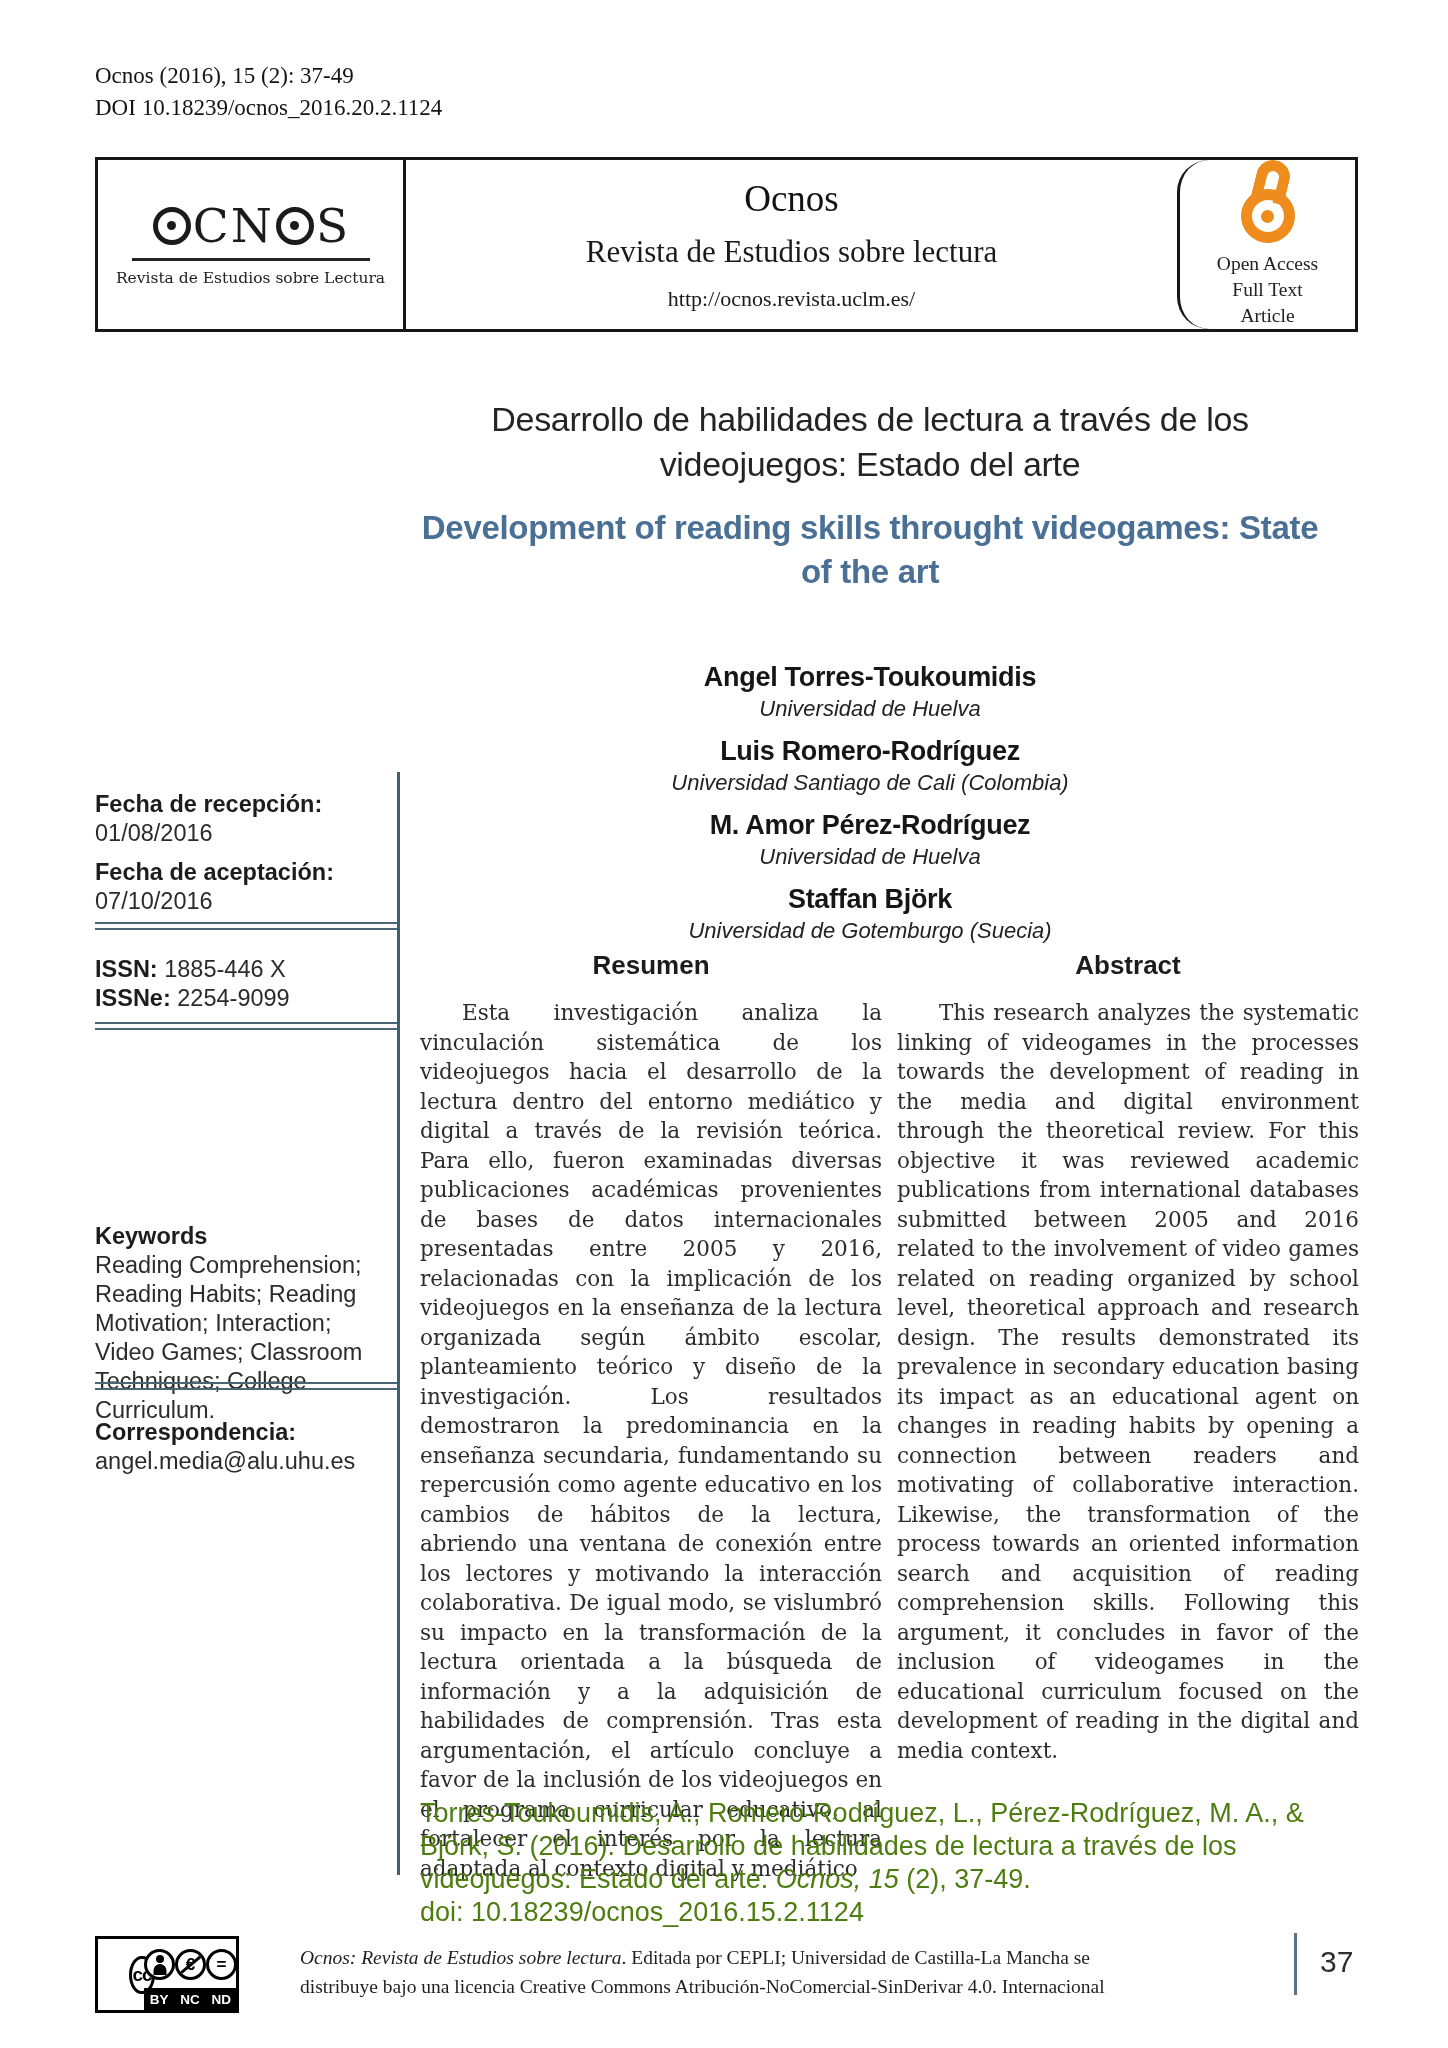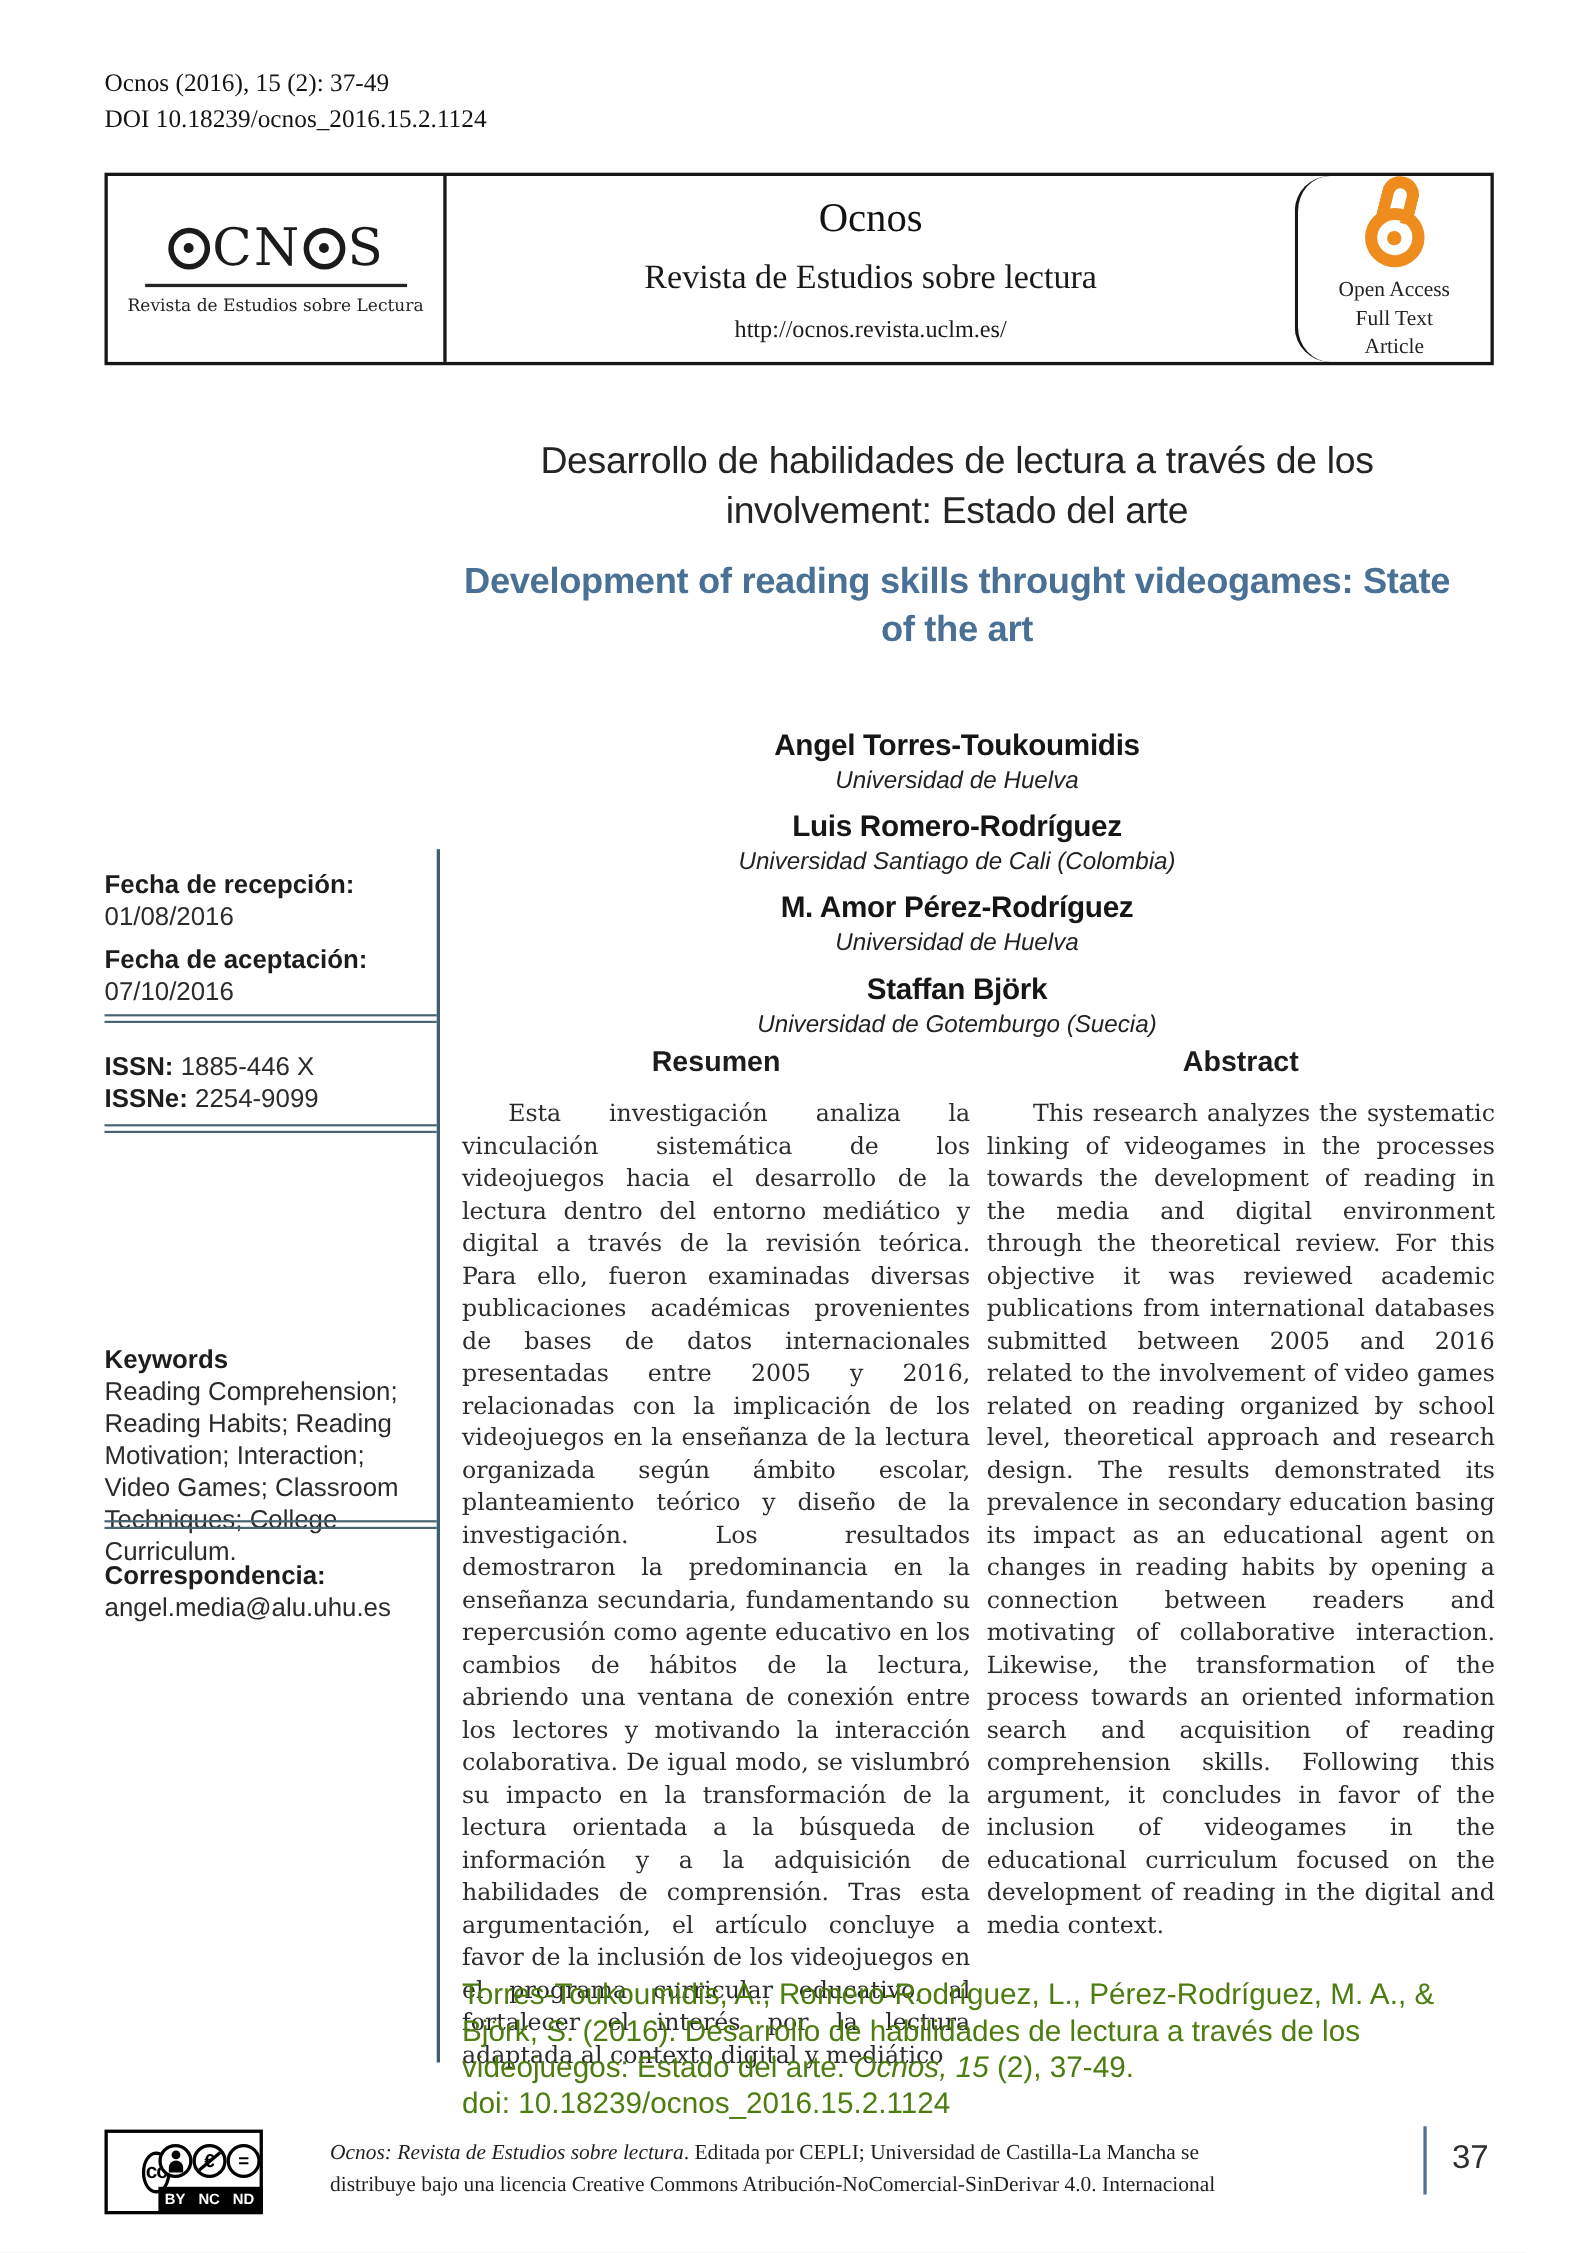--- a/index.html
+++ b/index.html
@@ -103,21 +103,21 @@
   .page-num-rule { position:absolute; left:1294px; top:1933px; width:3px; height:62px; background:#56738b; }
   .page-num { position:absolute; left:1320px; top:1945px; font-size:30px; color:#2e2e2e; }
 </style>
 </head>
 <body>
 
 <div class="page">
 
   <div class="top-citation">
     <div>Ocnos (2016), 15 (2): 37-49</div>
-    <div>DOI 10.18239/ocnos_2016.15.2.1124</div>
+    <div>DOI 10.18239/ocnos_2016.20.2.1124</div>
   </div>
 
   <div class="masthead">
     <div class="m-left">
       <div class="ocnos-logo">
         <span class="o-glyph"></span>
           <span>CN</span>
           <span class="o-glyph"></span>
           <span>S</span>
       </div>
@@ -136,21 +136,21 @@
       </div>
       <div class="oa-line">Open Access</div>
       <div class="oa-line">Full Text</div>
       <div class="oa-line">Article</div>
     </div>
   </div>
 
   <div class="title-block">
     <div class="title-es">
       <div>Desarrollo de habilidades de lectura a través de los</div>
-      <div>involvement: Estado del arte</div>
+      <div>videojuegos: Estado del arte</div>
     </div>
     <div class="title-en">
       <div>Development of reading skills throught videogames: State</div>
       <div>of the art</div>
     </div>
   </div>
 
   <div class="authors">
     <div>
       <div class="author-name">Angel Torres-Toukoumidis</div>

